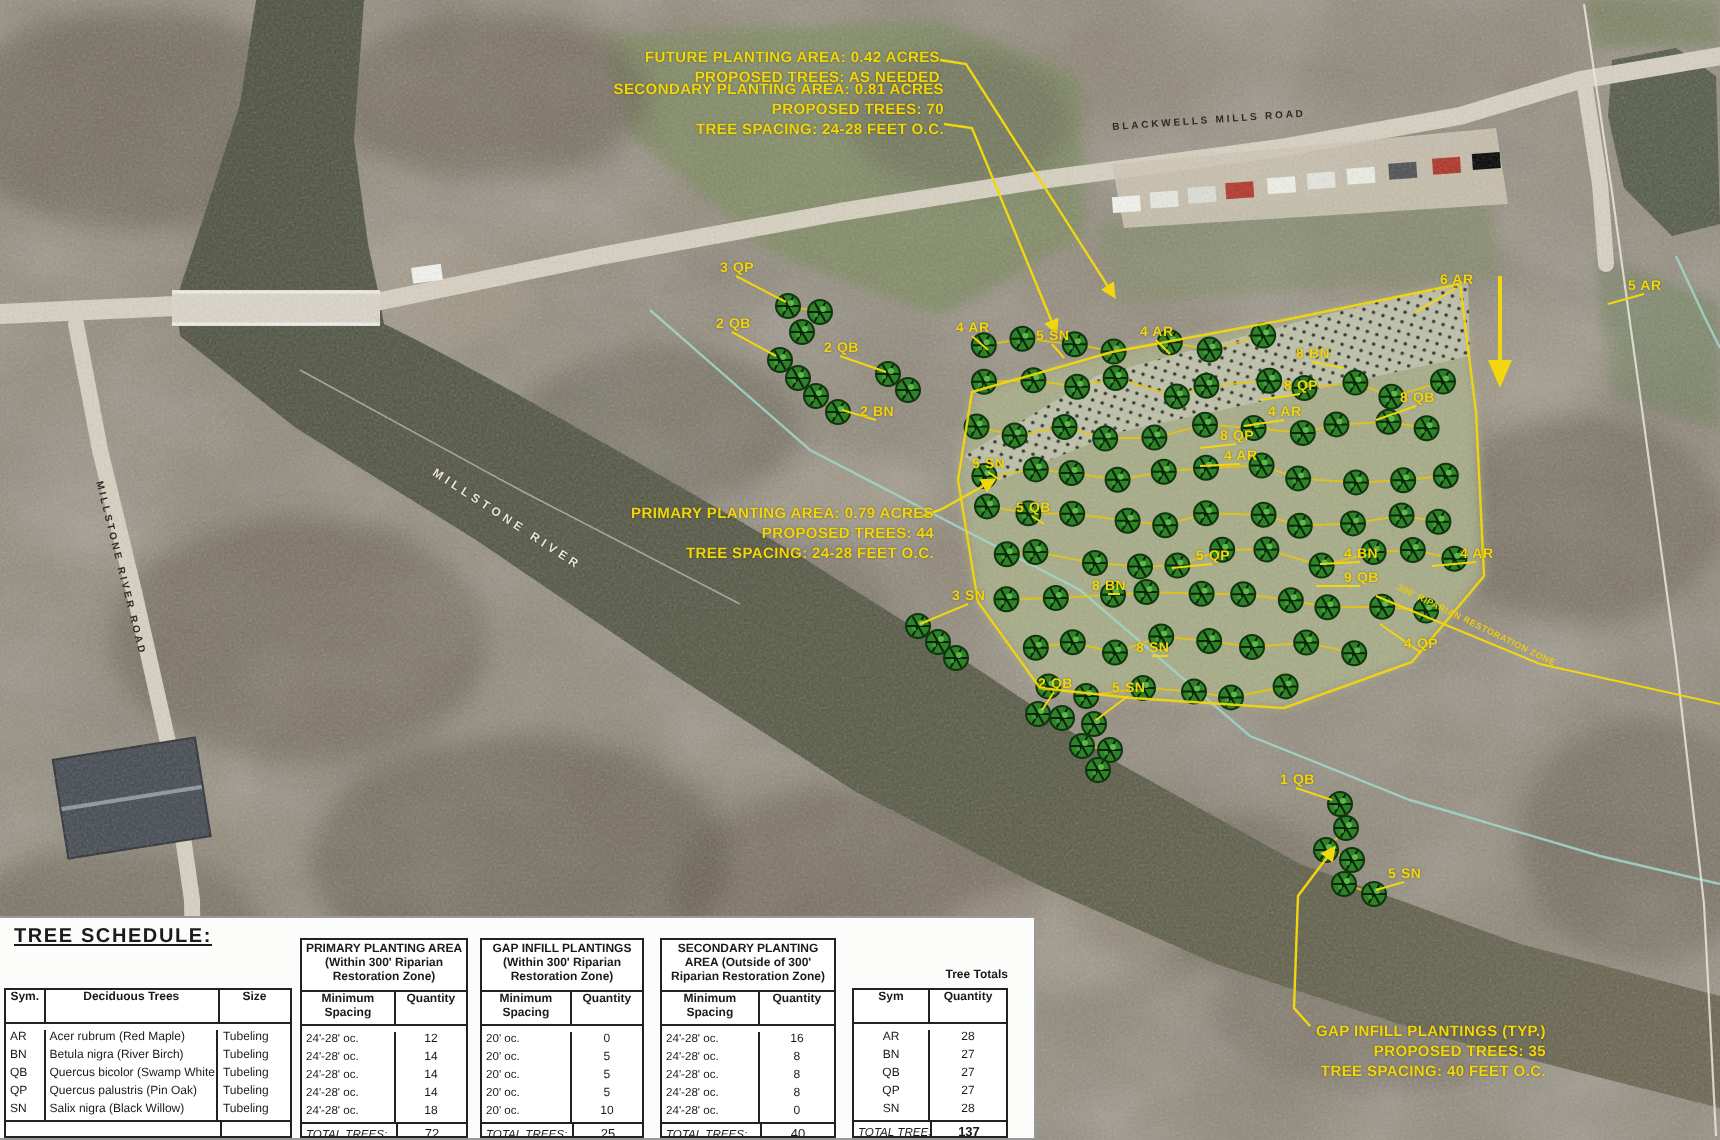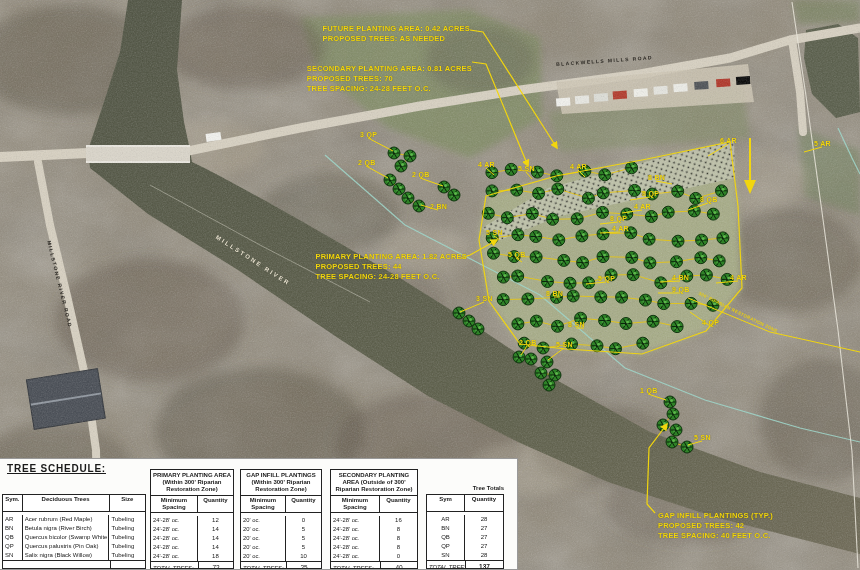--- a/index.html
+++ b/index.html
@@ -5,22 +5,22 @@
 *{margin:0;padding:0;box-sizing:border-box}
 html,body{width:860px;height:570px;overflow:hidden;background:#6c655a;font-family:"Liberation Sans",sans-serif}
 #stage{position:relative;width:860px;height:570px;overflow:hidden}
 #map{position:absolute;left:0;top:0}
 #map-labels{position:absolute;left:0;top:0;width:860px;height:570px;pointer-events:none}
 .mlabel{position:absolute;font-size:7px;font-weight:bold;color:#f2d60e;white-space:nowrap;letter-spacing:.3px;text-shadow:0 0 1px rgba(40,35,0,.55);transform-origin:left top}
 .roadlabel{position:absolute;font-size:5px;font-weight:bold;color:#2e2b26;white-space:nowrap;letter-spacing:1.4px;transform-origin:left top}
 .riverlabel{color:#ece6d2;font-size:6px;letter-spacing:2.2px;text-shadow:0 0 1px rgba(0,0,0,.5)}
 .zonelabel{position:absolute;font-size:4.5px;font-weight:bold;color:#e8cd10;letter-spacing:.3px;white-space:nowrap;transform-origin:left top}
 .annot{position:absolute;font-size:7.5px;font-weight:bold;color:#f2d60e;line-height:10px;letter-spacing:.2px;white-space:nowrap;text-shadow:0 0 1px rgba(40,35,0,.6)}
-.annot.right{}
-.annot.left{text-align:left}
+.annot.right{text-align:right}
+.annot.left{text-align:right}
 
 #schedule{position:absolute;left:0;top:458px;width:518px;height:112px;background:#fcfcfa;border:1px solid #999;border-left:none;color:#1a1a1a}
 #ps-title{position:absolute;left:7px;top:4px;font-size:10px;font-weight:bold;letter-spacing:.8px;text-decoration:underline}
 .blk{position:absolute;border:1px solid #222;background:#fff;display:flex;flex-direction:column;overflow:hidden}
 .ghdr{font-weight:bold;text-align:center;font-size:6px;line-height:7px;padding:2px 1px;border-bottom:1px solid #222}
 .cols{display:flex;border-bottom:1px solid #222;height:17px;flex:none}
 .col{font-size:6px;line-height:7px;font-weight:bold;text-align:center;padding-top:1px;border-right:1px solid #222;overflow:hidden}
 .col:last-child{border-right:none}
 .tbody{flex:1;padding-top:3px;display:flex;flex-direction:column}
 .trow{display:flex;height:9px;flex:none}
@@ -909,33 +909,33 @@
       <div class="mlabel" style="left: 694px; top: 434px;">5 SN</div>
       <div class="mlabel" style="left: 814px; top: 140px;">5 AR</div>
       <div class="roadlabel" style="left: 556px; top: 61px; transform: rotate(-4deg);">BLACKWELLS MILLS ROAD</div>
       <div class="roadlabel riverlabel" style="left: 218px; top: 234px; transform: rotate(33deg);">MILLSTONE RIVER</div>
       <div class="roadlabel" style="left: 52px; top: 240px; transform: rotate(76deg);">MILLSTONE RIVER ROAD</div>
       <div class="zonelabel" style="left: 700px; top: 291px; transform: rotate(26deg);">300' RIPARIAN RESTORATION ZONE</div>
       <div class="annot right" style="right: 390px; top: 24px;">
         <div>FUTURE PLANTING AREA: 0.42 ACRES</div>
         <div>PROPOSED TREES: AS NEEDED</div>
       </div>
-      <div class="annot right" style="right: 388px; top: 64px; margin-left: 24px;">
+      <div class="annot right" style="right: 388px; top: 40px; margin-left: 24px;">
         <div>SECONDARY PLANTING AREA: 0.81 ACRES</div>
         <div>PROPOSED TREES: 70</div>
         <div>TREE SPACING: 24-28 FEET O.C.</div>
       </div>
       <div class="annot right" style="right: 393px; top: 252px;">
-        <div>PRIMARY PLANTING AREA: 1.82 ACRES</div>
+        <div>PRIMARY PLANTING AREA: 0.79 ACRES</div>
         <div>PROPOSED TREES: 44</div>
         <div>TREE SPACING: 24-28 FEET O.C.</div>
       </div>
       <div class="annot left" style="left: 658px; top: 511px;">
         <div>GAP INFILL PLANTINGS (TYP.)</div>
-        <div>PROPOSED TREES: 42</div>
+        <div>PROPOSED TREES: 35</div>
         <div>TREE SPACING: 40 FEET O.C.</div>
       </div>
     </div>
 
 <div id="schedule">
   <div id="ps-title">TREE SCHEDULE:</div>
   <div id="tree-totals-hdr" style="left:426px;top:26px;width:78px">Tree Totals</div>
 <div class="blk" style="left: 2px; top: 35px; width: 144px; height: 75px;">
         <div class="cols">
           <div class="col" style="width: 20px;">Sym.</div>

